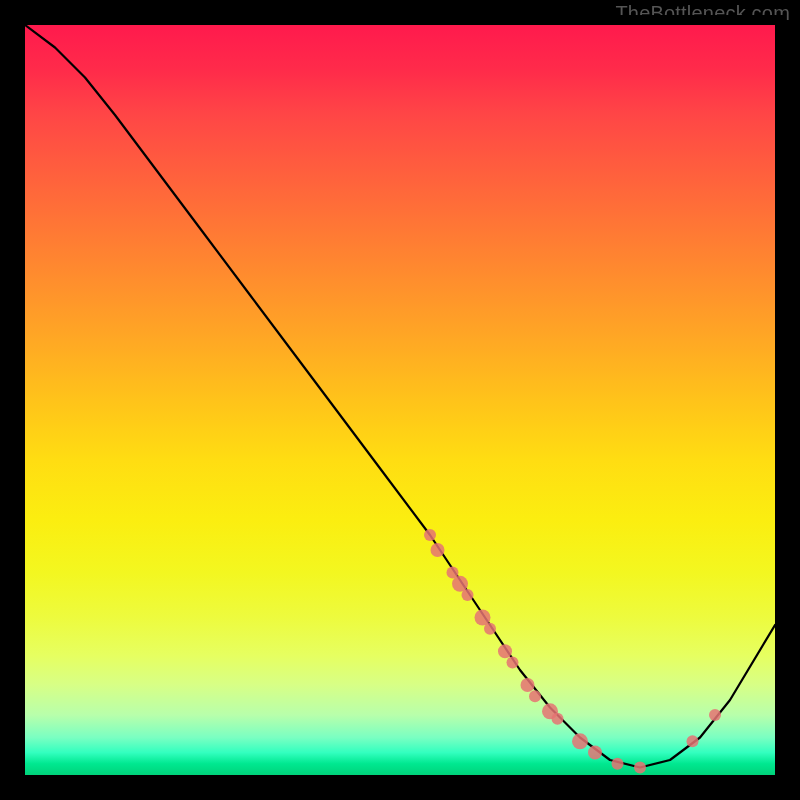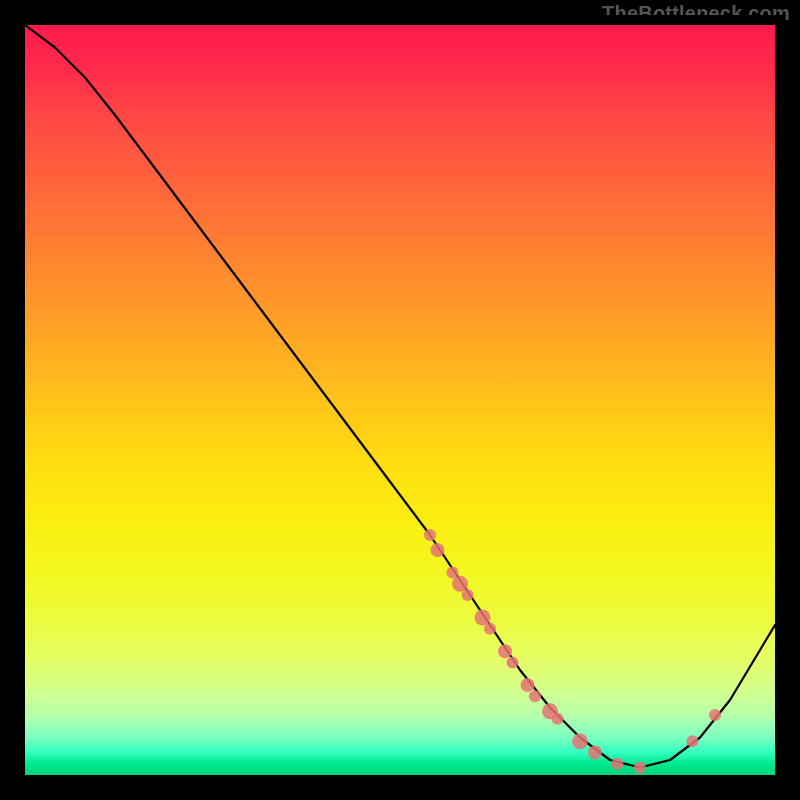--- a/index.html
+++ b/index.html
@@ -68,21 +68,21 @@
   .dot {
     fill: #e57373;
     fill-opacity: 0.85;
   }
   .watermark {
     position: absolute;
     top: 2px;
     right: 10px;
     color: #555;
     font-size: 20px;
-    font-weight: 700;
+    font-weight: 400;
     letter-spacing: 0.2px;
     user-select: none;
   }
 </style>
 </head>
 <body>
 
 <div class="watermark">TheBottleneck.com</div>
 
 <div class="frame"></div>

